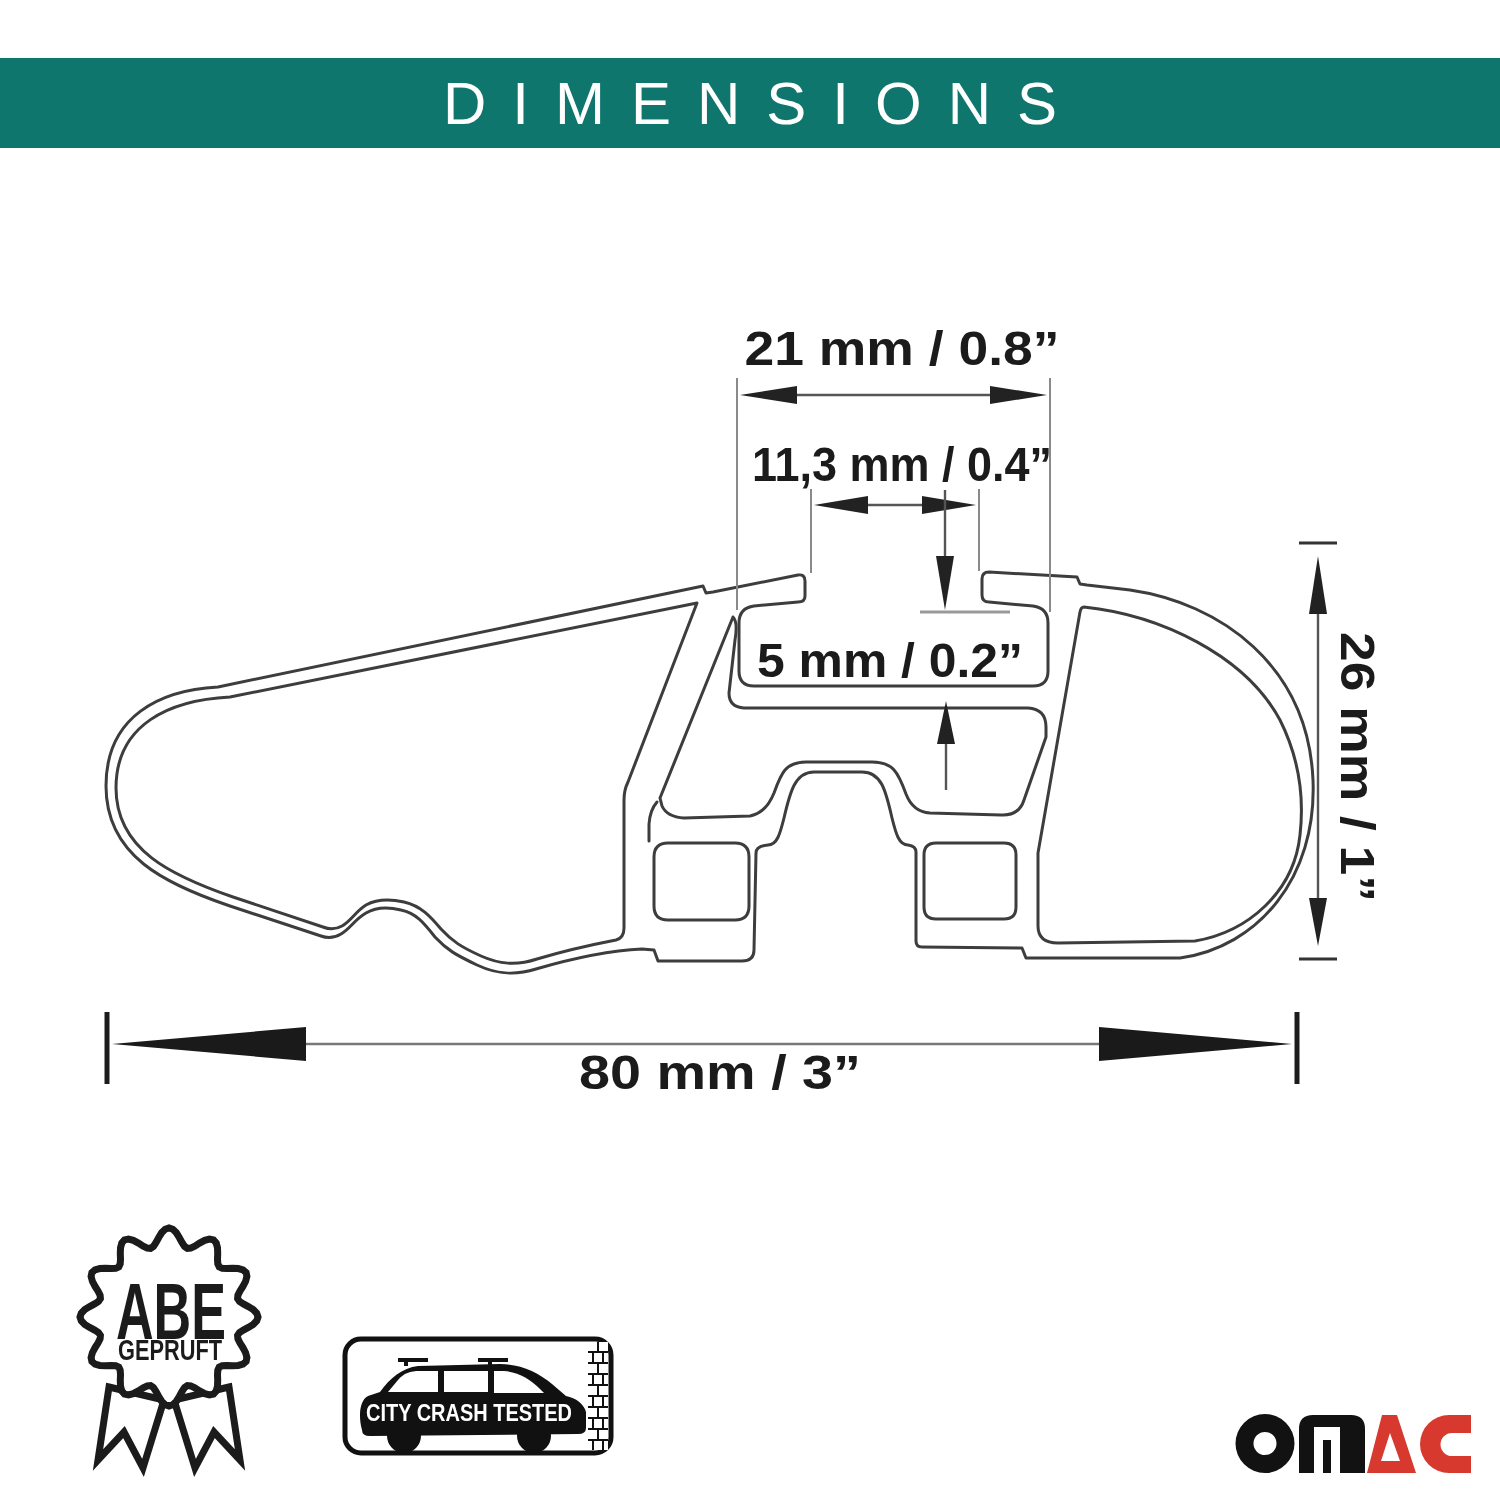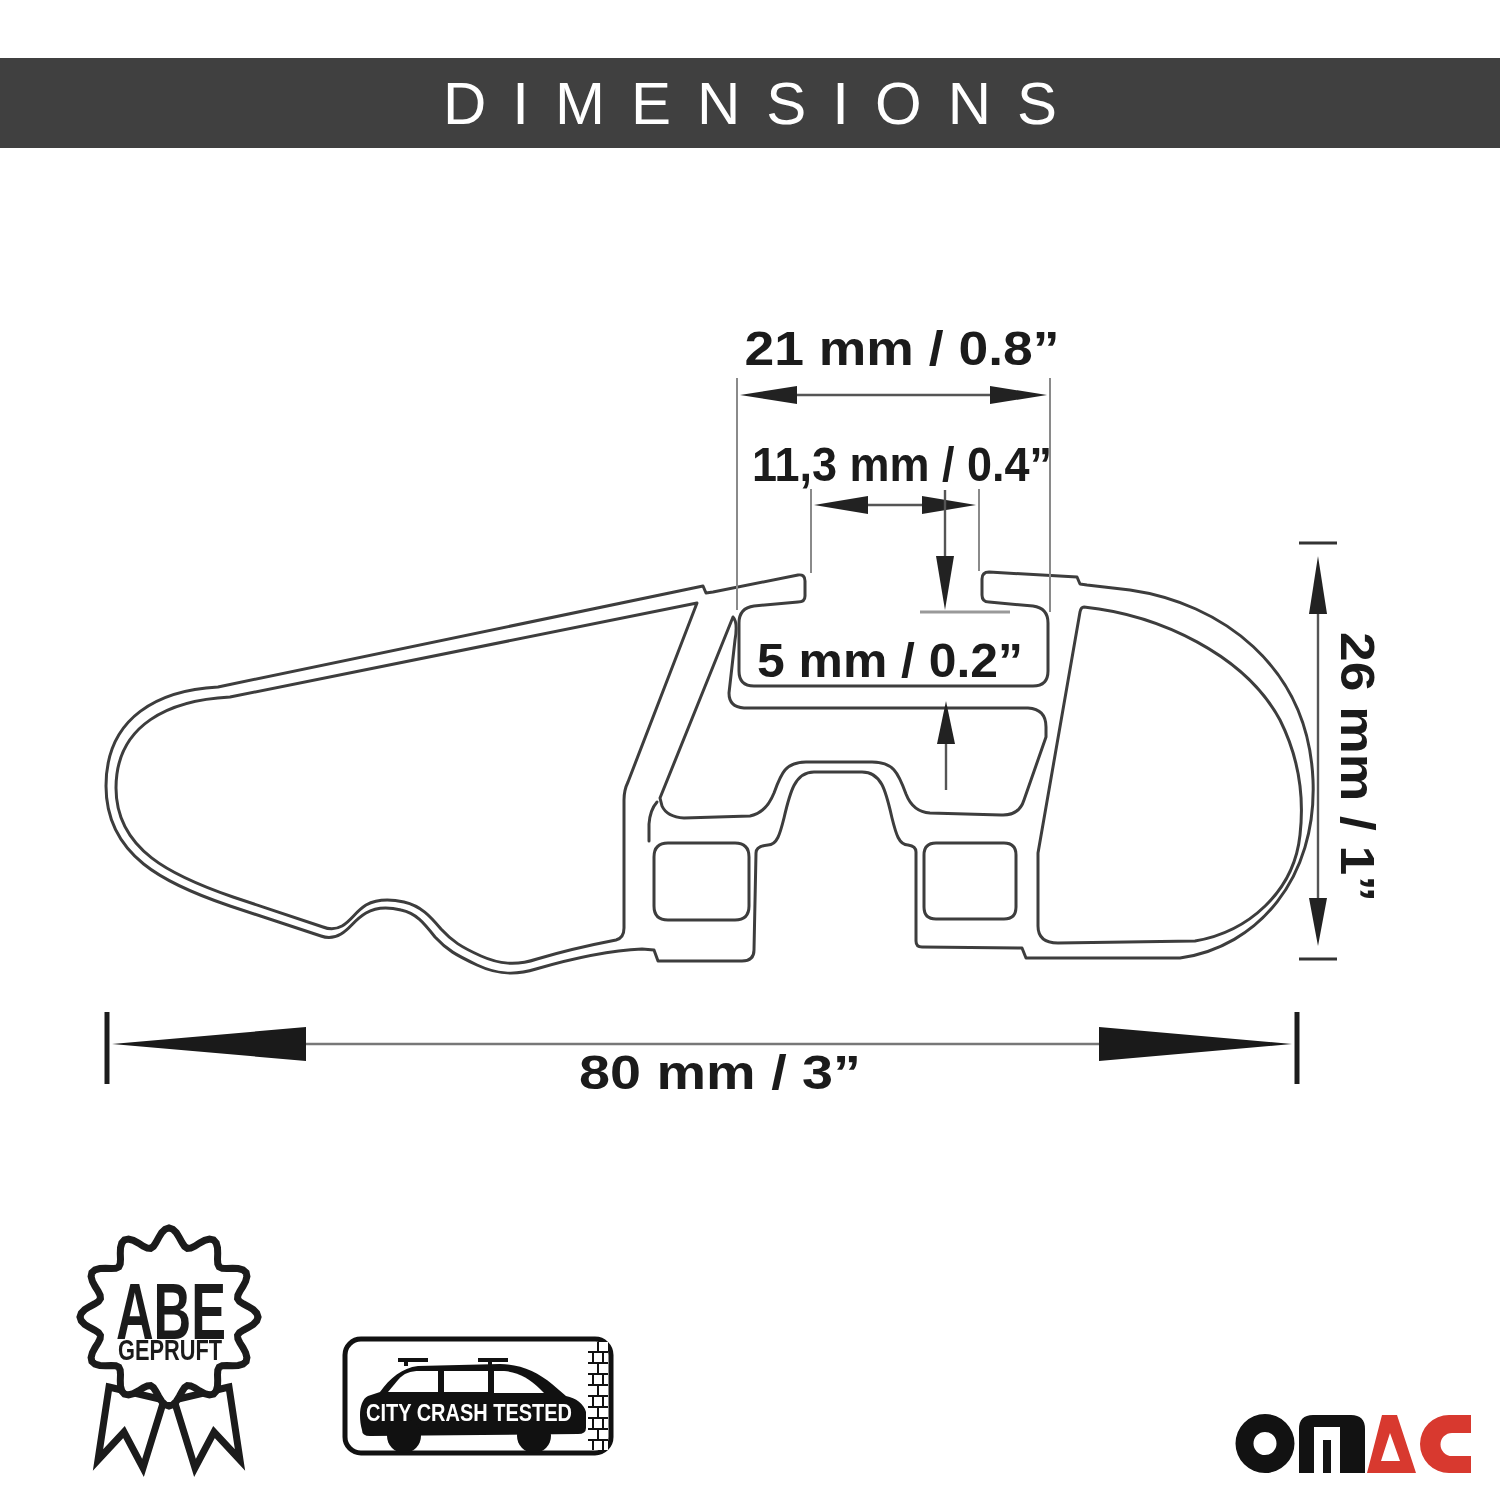--- a/index.html
+++ b/index.html
@@ -1,17 +1,17 @@
 <!DOCTYPE html>
 <html><head>
 <meta charset="utf-8">
 <style>
   html,body{margin:0;padding:0;}
   body{width:1500px;height:1500px;background:#ffffff;font-family:"Liberation Sans", sans-serif;position:relative;overflow:hidden;}
-  #bar{position:absolute;left:0;top:58px;width:1500px;height:90px;background:#404040;}
+  #bar{position:absolute;left:0;top:58px;width:1500px;height:90px;background:#0f766e;}
   #bar span{position:absolute;left:0;right:0;top:50%;transform:translateY(-50%);text-align:center;color:#fff;font-size:60px;font-weight:400;letter-spacing:26px;text-indent:26px;}
   svg{position:absolute;left:0;top:0;}
   .dimtxt{font-weight:700;font-size:49px;fill:#1b1b1b;}
 </style>
 </head>
 <body>
 <div id="bar">
     <span>DIMENSIONS</span>
   </div>
 <svg width="1500" height="1500" viewBox="0 0 1500 1500">

